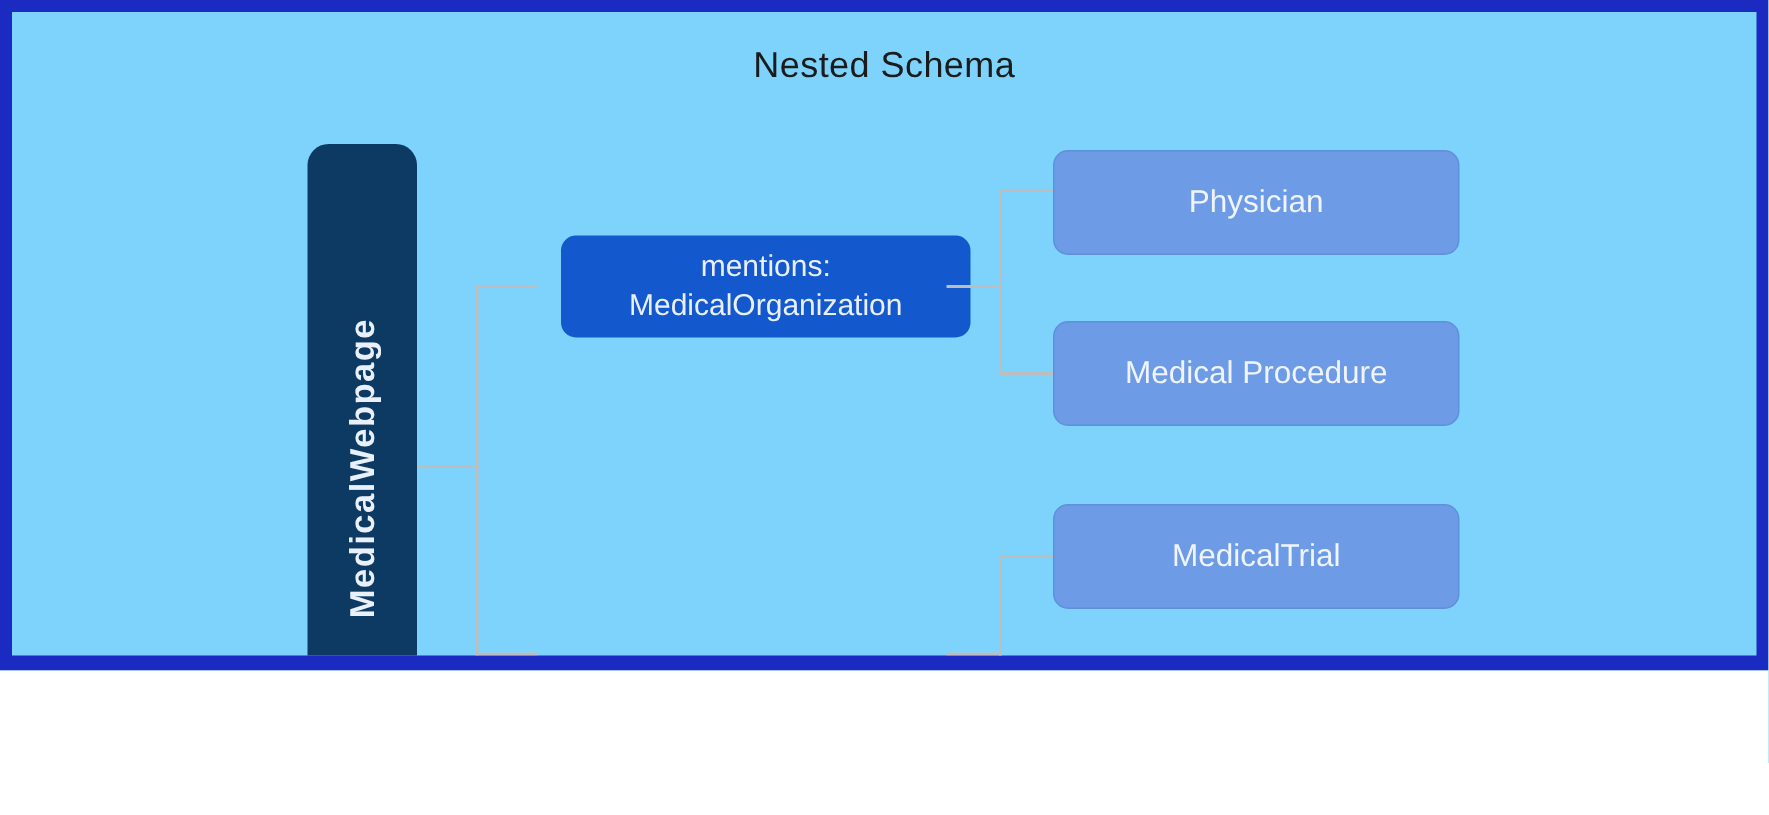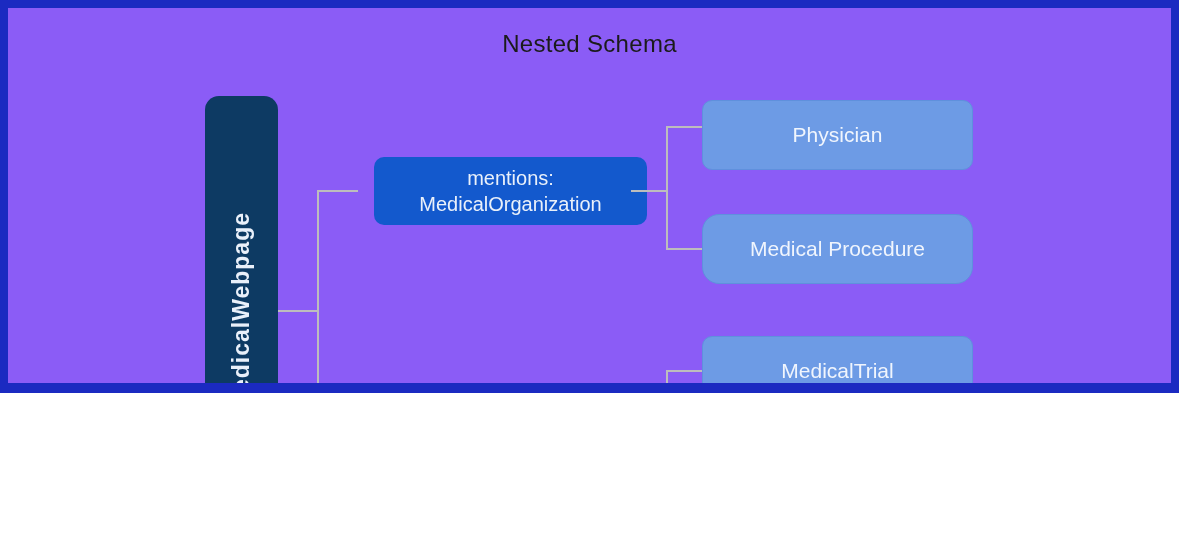--- a/index.html
+++ b/index.html
@@ -1,23 +1,23 @@
 <!DOCTYPE html>
 <html style="--border: #1b2ac1; --root-box: #0d3a63; --relation-box: #1359cd; --entity-box: #6d9be5; --entity-border: #5f90dd; --connector: #bdbdbd; --title-text: #1b1b1b; --box-text: #e9f0fa;"><head>
 <meta charset="utf-8">
 <style>
   html, body { margin: 0; padding: 0; background: #ffffff; }
   body { font-family: "Liberation Sans", sans-serif; }
 
   .canvas {
     position: relative;
     width: 1179px;
-    height: 393px;
+    height: 447px;
     box-sizing: border-box;
-    background: #8b5cf6;
+    background: #7dd3fc;
     border-style: solid;
     border-color: var(--border, #1b2ac1);
     border-width: 8px 8px 10px 8px;
     overflow: hidden;
   }
 
   .page-title {
     position: absolute;
     top: 22px;
     left: 0;
@@ -66,21 +66,21 @@
 
   .node.entity {
     width: 271px; height: 70px; left: 694px;
     background: var(--entity-box, #6d9be5);
     border: 1px solid var(--entity-border, #5f90dd);
     border-radius: 10px;
     color: #f0f5fd;
     font-size: 21px;
   }
   .node.entity.e0 { top: 92px; }
-  .node.entity.e1 { top: 206px; border-radius: 17px; }
+  .node.entity.e1 { top: 206px; }
   .node.entity.e2 { top: 328px; }
   .node.entity.e3 { top: 450px; }
 
   .line {
     position: absolute;
     background: var(--connector, #bdbdbd);
   }
 </style>
 </head>
 <body>

